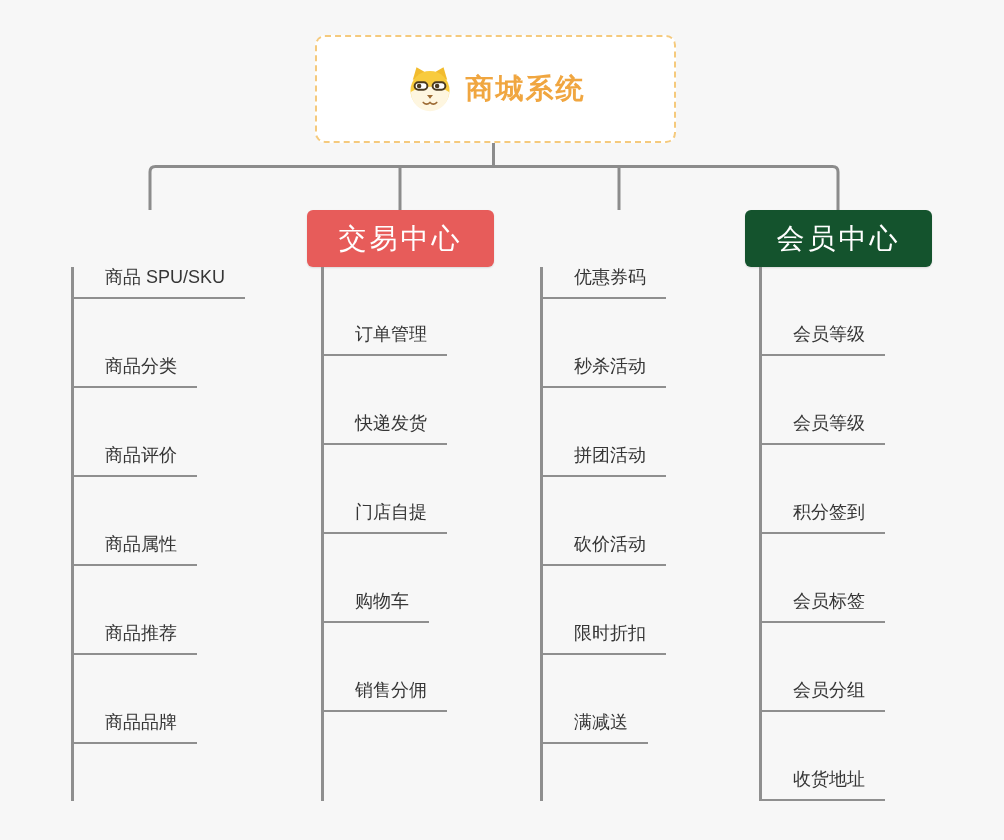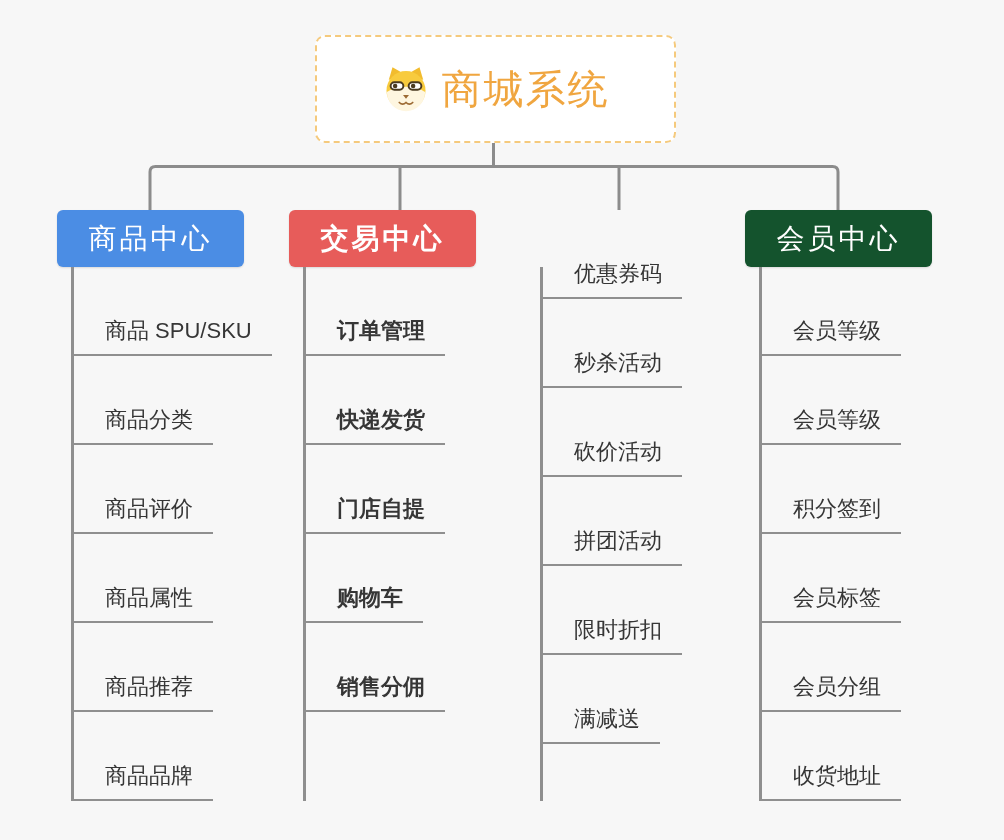--- a/index.html
+++ b/index.html
@@ -10,51 +10,51 @@
     overflow:hidden;
   }
   .canvas { position:relative; width:1004px; height:840px; background:#F7F7F7; }
 
   
   .root-node {
     position:absolute; left:315px; top:35px; width:361px; height:108px;
     background:#FFFFFF; border:2px dashed #F5CA7D; border-radius:10px;
     display:flex; align-items:center; justify-content:center; gap:12px;
   }
-  .root-title { font-size:40px; font-weight:normal; color:#F0A640; letter-spacing:2px; }
+  .root-title { font-size:28px; font-weight:bold; color:#F0A640; letter-spacing:2px; }
   .root-icon { width:48px; height:48px; flex:0 0 auto; }
 
   
   .connectors { position:absolute; left:0; top:0; pointer-events:none; }
 
   
   .column { position:absolute; top:210px; width:250px; }
   .column:nth-child(1) { left:57px; }
-  .column:nth-child(2) { left:289px;font-weight:bold; }
+  .column:nth-child(2) { left:307px; }
   .column:nth-child(3) { left:526px; }
   .column:nth-child(4) { left:745px; }
 
   .branch-node {
     width:187px; height:57px; border-radius:6px;
     display:flex; align-items:center; justify-content:center;
     box-shadow:0 1px 2px rgba(0,0,0,0.12);
   }
   .branch-label { color:#FFFFFF; font-size:28px; letter-spacing:3px; }
 
   .trunk {
     position:absolute; left:14px; top:57px; width:3px; height:534px;
     background:#8F8F8F;
   }
 
   .leaf-row { height:89px; display:flex; align-items:flex-end; }
   .leaf {
     display:inline-block; margin-left:14px;
     padding:0 20px 8px 34px;
     border-bottom:2px solid #8F8F8F;
-    font-size:22px; color:#363636; white-space:nowrap;
+    font-size:18px; color:#363636; white-space:nowrap;
   }
 </style>
 </head>
 <body>
 
 <div class="canvas">
 
   <svg class="connectors" width="1004" height="840" viewBox="0 0 1004 840">
     <g stroke="#8C8C8C" stroke-width="3" fill="none">
       <path d="M493.5 143 L493.5 166.5"></path>
@@ -75,23 +75,20 @@
       <circle cx="17.5" cy="28" r="3" fill="#4A3A20"></circle>
       <circle cx="41.5" cy="28" r="3" fill="#4A3A20"></circle>
       <polygon points="28,40 36,40 32,45" fill="#9C6A33"></polygon>
       <path d="M23 50 q4.5 4.5 9 0 q4.5 4.5 9 0" stroke="#9C6A33" stroke-width="2.2" fill="none" stroke-linecap="round"></path>
     </svg>
     <span class="root-title" style="color: rgb(240, 166, 64);">商城系统</span>
   </div>
 
   <div id="columns">
       <div class="column">
-    <div class="branch-node" style="background: rgb(75, 141, 228);">
-      <span class="branch-label">商品中心</span>
-    </div>
     <div class="trunk"></div>
     <div class="leaves">
           <div class="leaf-row">
     <span class="leaf">商品 SPU/SKU</span>
   </div>
           <div class="leaf-row">
     <span class="leaf">商品分类</span>
   </div>
           <div class="leaf-row">
     <span class="leaf">商品评价</span>
@@ -133,24 +130,24 @@
       <div class="column">
     <div class="trunk"></div>
     <div class="leaves">
           <div class="leaf-row">
     <span class="leaf">优惠券码</span>
   </div>
           <div class="leaf-row">
     <span class="leaf">秒杀活动</span>
   </div>
           <div class="leaf-row">
-    <span class="leaf">砍价活动</span>
+    <span class="leaf">拼团活动</span>
   </div>
           <div class="leaf-row">
-    <span class="leaf">拼团活动</span>
+    <span class="leaf">砍价活动</span>
   </div>
           <div class="leaf-row">
     <span class="leaf">限时折扣</span>
   </div>
           <div class="leaf-row">
     <span class="leaf">满减送</span>
   </div>
         </div>
   </div>
       <div class="column">

